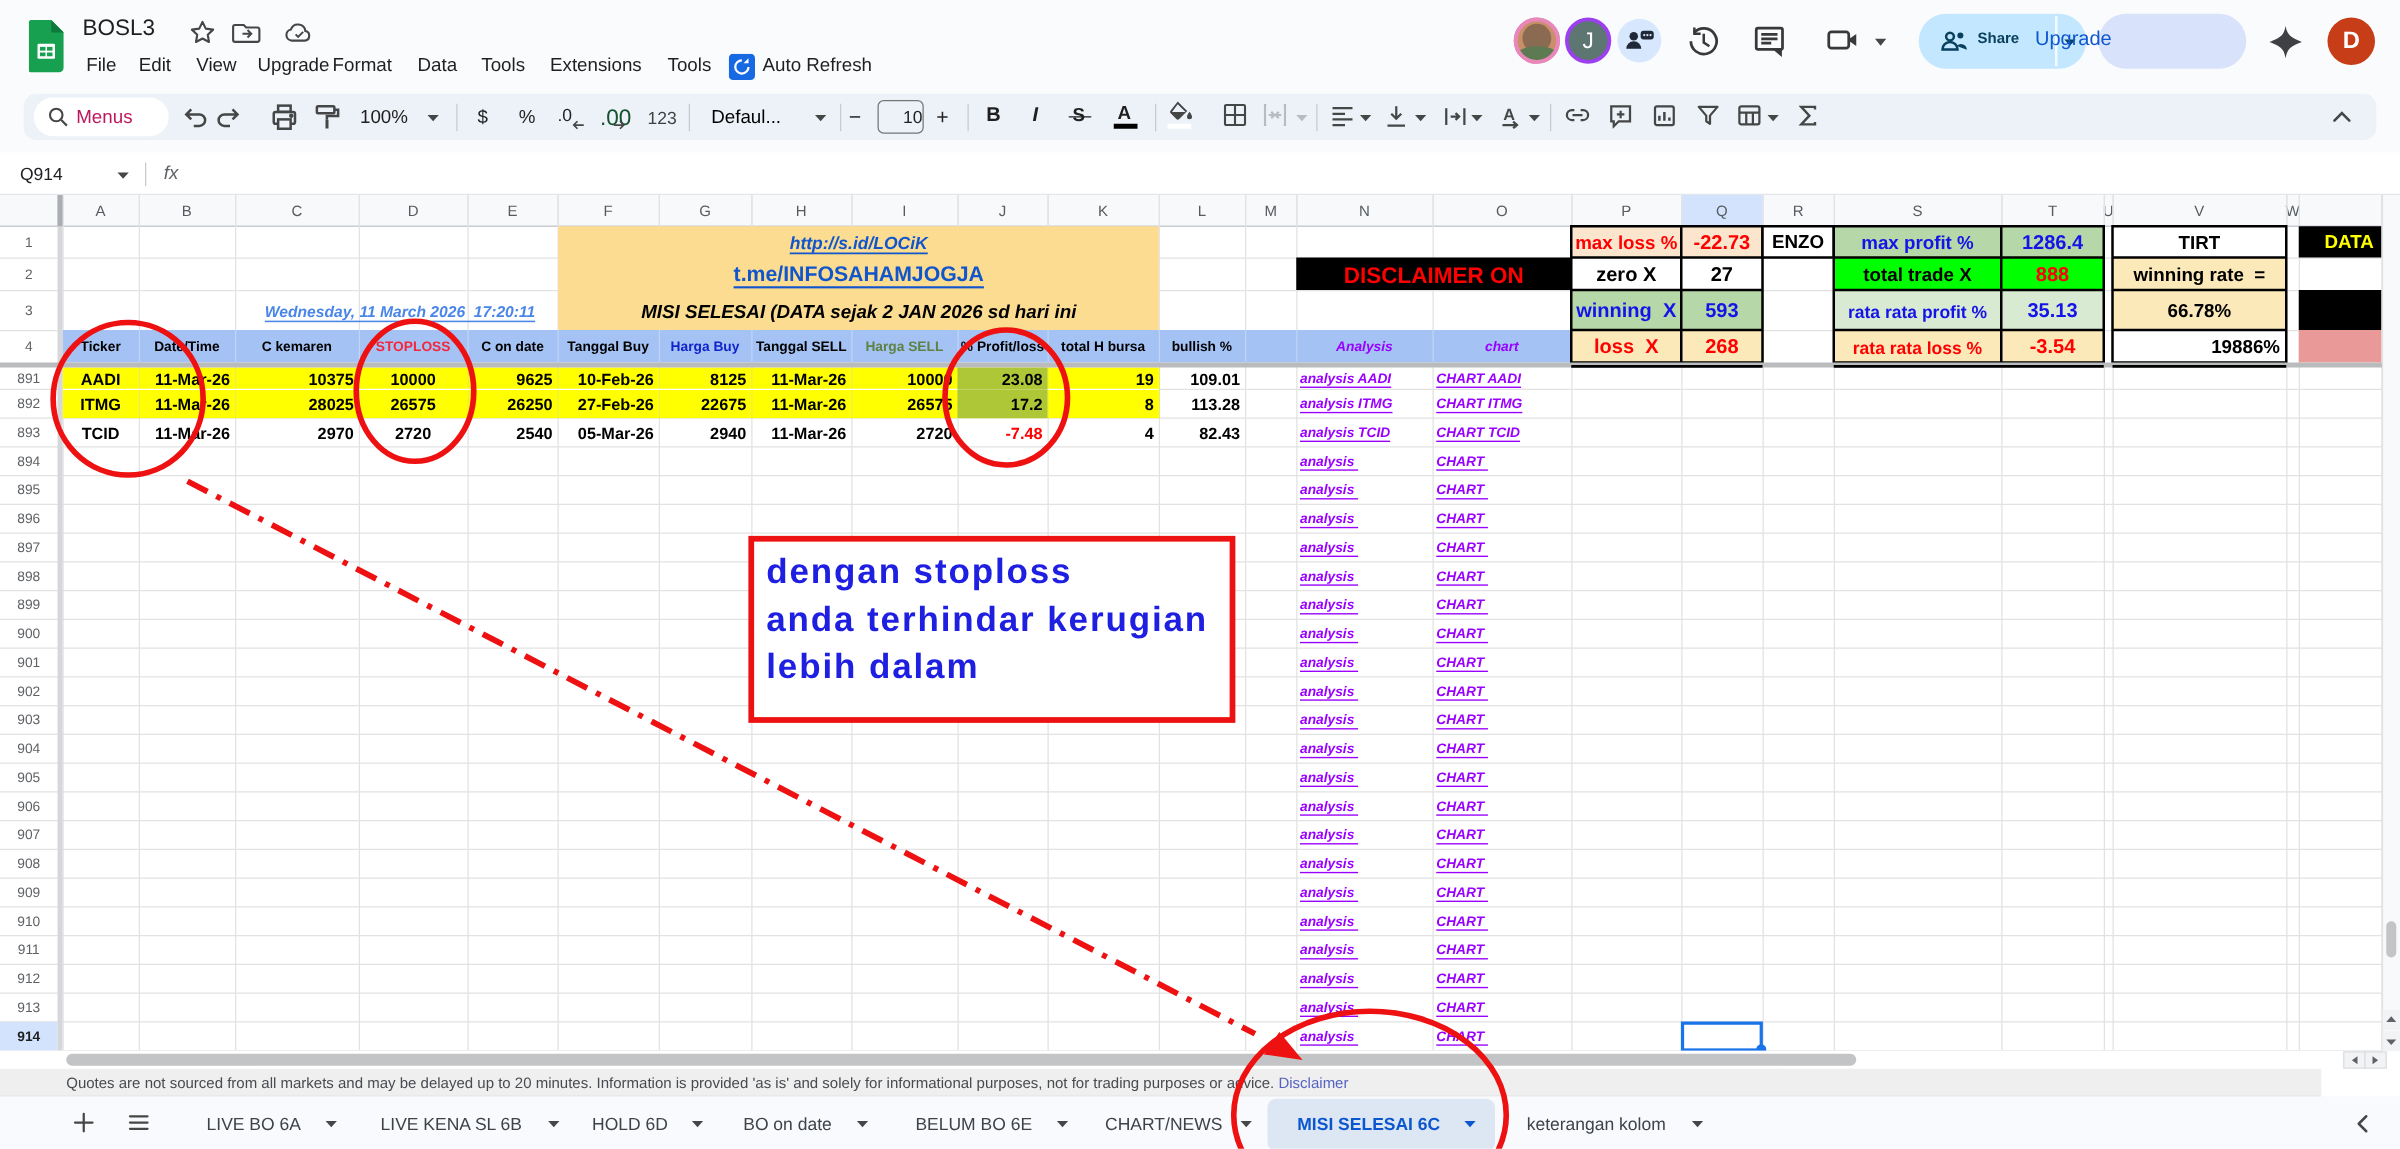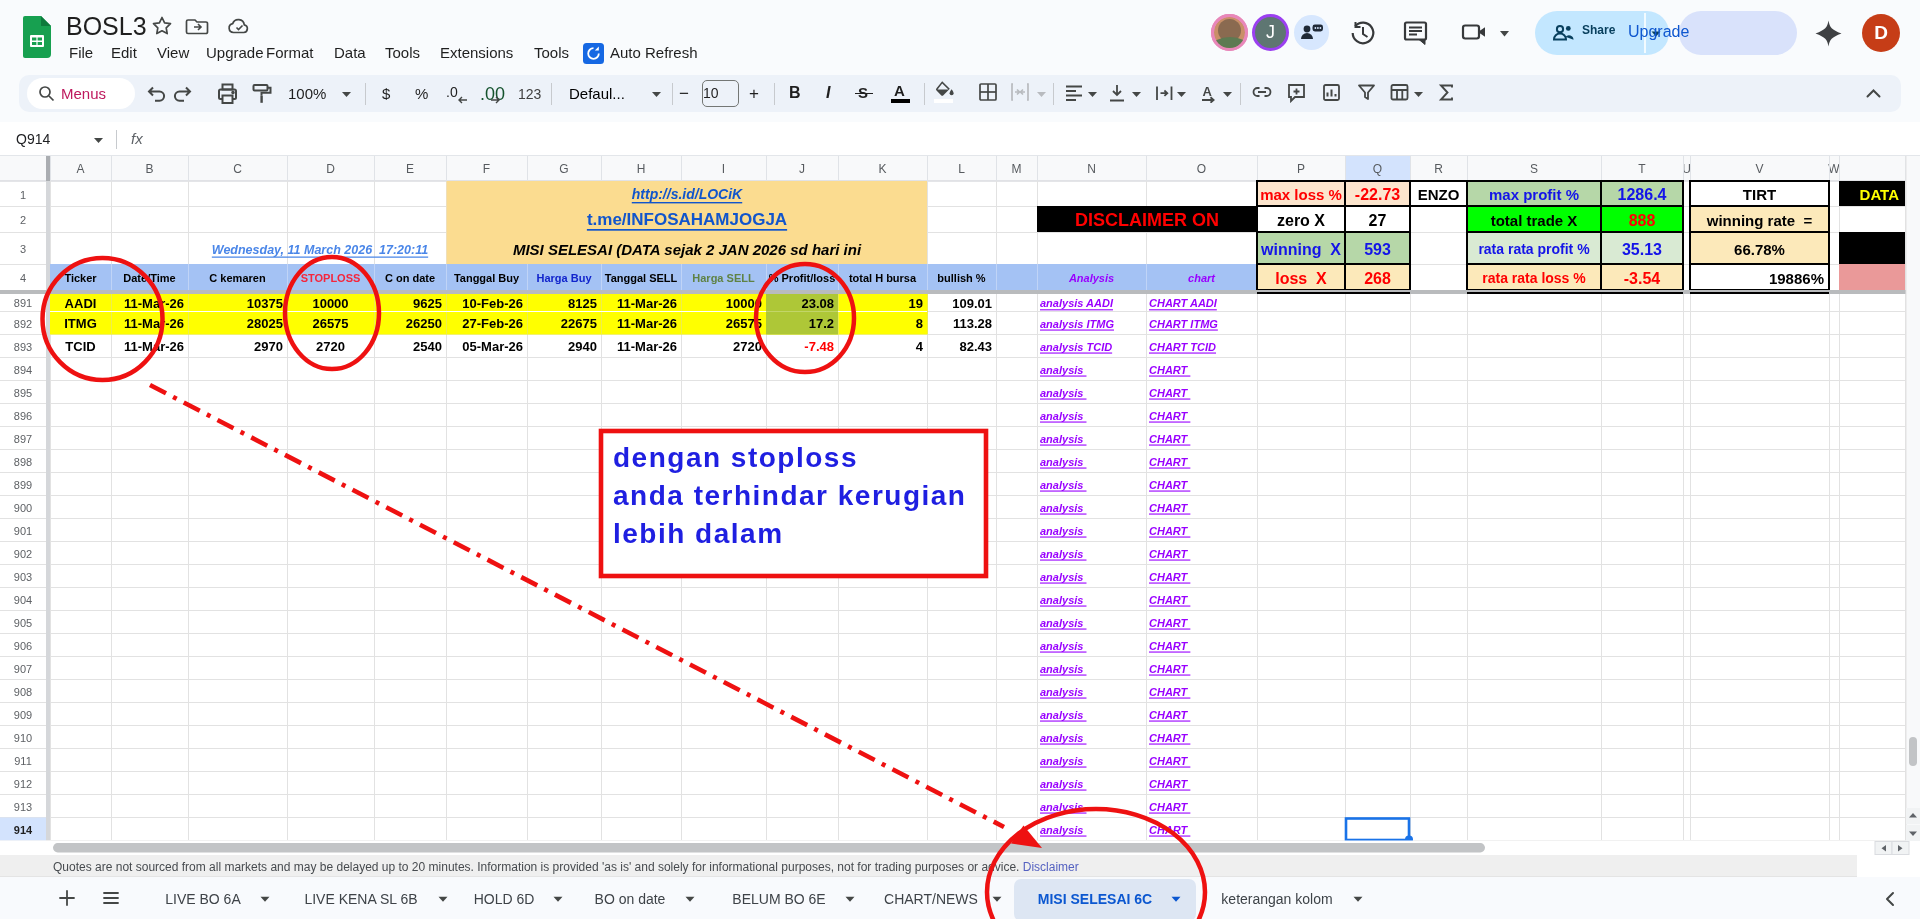--- a/index.html
+++ b/index.html
@@ -13,21 +13,21 @@
 <div id="chrome">
 <svg class="abs" style="left:23px;top:16px" width="28" height="42" viewBox="0 0 28 42">
 <path d="M2 0 h16 l10 10 v28 a4 4 0 0 1 -4 4 H2 a2 2 0 0 1 -2 -2 V2 a2 2 0 0 1 2 -2z" fill="#17a050"></path>
 <path d="M18 0 l10 10 h-10z" fill="#0d7a3c"></path>
 <rect x="7" y="19" width="14" height="12" rx="1" fill="#fff"></rect>
 <rect x="9" y="21.5" width="4.4" height="3" fill="#17a050"></rect>
       <rect x="14.6" y="21.5" width="4.4" height="3" fill="#17a050"></rect>
 <rect x="9" y="26" width="4.4" height="3" fill="#17a050"></rect>
       <rect x="14.6" y="26" width="4.4" height="3" fill="#17a050"></rect>
 </svg>
-<div class="abs" style="left:66px;top:12px;font-size:25px;color:#1f1f1f">BOSL3</div>
+<div class="abs" style="left:66px;top:12px;font-size:18px;color:#1f1f1f">BOSL3</div>
 <svg class="abs" style="left:150px;top:14px" width="110" height="24" viewBox="0 0 110 24" fill="none" stroke="#444746" stroke-width="1.7">
 <path d="M12 3.5 l2.6 5.4 5.9.8 -4.3 4.1 1 5.8 -5.2-2.8 -5.2 2.8 1-5.8 -4.3-4.1 5.9-.8z" stroke-linejoin="round"></path>
 <path d="M38 6 h7 l2 2 h9 a1.5 1.5 0 0 1 1.5 1.5 V18 a1.5 1.5 0 0 1 -1.5 1.5 H38 a1.5 1.5 0 0 1 -1.5 -1.5 V7.5 A1.5 1.5 0 0 1 38 6z"></path>
 <path d="M44 13 h7 m-3 -3 l3 3 -3 3" stroke-width="1.6"></path>
 <path d="M83.5 18.5 a4.5 4.5 0 0 1 -.8 -8.9 a6 6 0 0 1 11.6 1.2 a3.9 3.9 0 0 1 -.6 7.7z"></path>
 <path d="M86.5 13.5 l2 2 4-4" stroke-width="1.6"></path>
 </svg>
 <div class="mi" style="left:69px">File</div>
 <div class="mi" style="left:111px">Edit</div>
 <div class="mi" style="left:157px">View</div>
@@ -125,21 +125,21 @@
       <path d="M1 4 H9 m-3 -3 L9 4 l-3 3"></path>
     </svg>
 <div class="abs" style="left:518px;top:86px;font-size:14px;color:#404040">123</div>
 <div class="abs" style="left:551px;top:83px;width:1px;height:22px;background:#c7cace"></div>
 <div class="abs" style="left:569px;top:85px;font-size:15px;color:#000000">Defaul...</div>
 <svg class="abs" style="left:651px;top:91px" width="11" height="7" viewBox="0 0 11 7">
       <path d="M1 1 h9 l-4.5 5z" fill="#444746"></path>
     </svg>
 <div class="abs" style="left:672px;top:83px;width:1px;height:22px;background:#c7cace"></div>
 <div class="abs" style="left:679px;top:84px;font-size:17px;color:#1f1f1f">−</div>
-<div class="abs" style="left:702px;top:80px;width:37px;height:27px;border:1px solid #747775;border-radius:5px;font-size:14px;color:#1f1f1f;text-align:left;line-height:25px">10</div>
+<div class="abs" style="left:702px;top:80px;width:37px;height:27px;border:1px solid #747775;border-radius:5px;font-size:14px;color:#1f1f1f;text-align:right;line-height:25px">10</div>
 <div class="abs" style="left:749px;top:84px;font-size:17px;color:#1f1f1f">+</div>
 <div class="abs" style="left:774px;top:83px;width:1px;height:22px;background:#c7cace"></div>
 <div class="abs" style="left:789px;top:84px;font-size:16px;font-weight:bold;color:#1f1f1f">B</div>
 <div class="abs" style="left:826px;top:84px;font-size:16px;font-style:italic;font-weight:600;color:#1f1f1f">I</div>
 <div class="abs" style="left:858px;top:84px;font-size:15px;font-weight:600;color:#1f1f1f">S</div>
 <div class="abs" style="left:855px;top:92.5px;width:18px;height:1.6px;background:#1f1f1f"></div>
 <div class="abs" style="left:894px;top:82px;font-size:15px;font-weight:600;color:#1f1f1f">A</div>
 <div class="abs" style="left:891px;top:99px;width:19px;height:4px;background:#000"></div>
 <div class="abs" style="left:924px;top:83px;width:1px;height:22px;background:#c7cace"></div>
 <svg class="abs" style="left:933px;top:80px" width="22" height="17" viewBox="0 0 22 17" fill="#444746">

